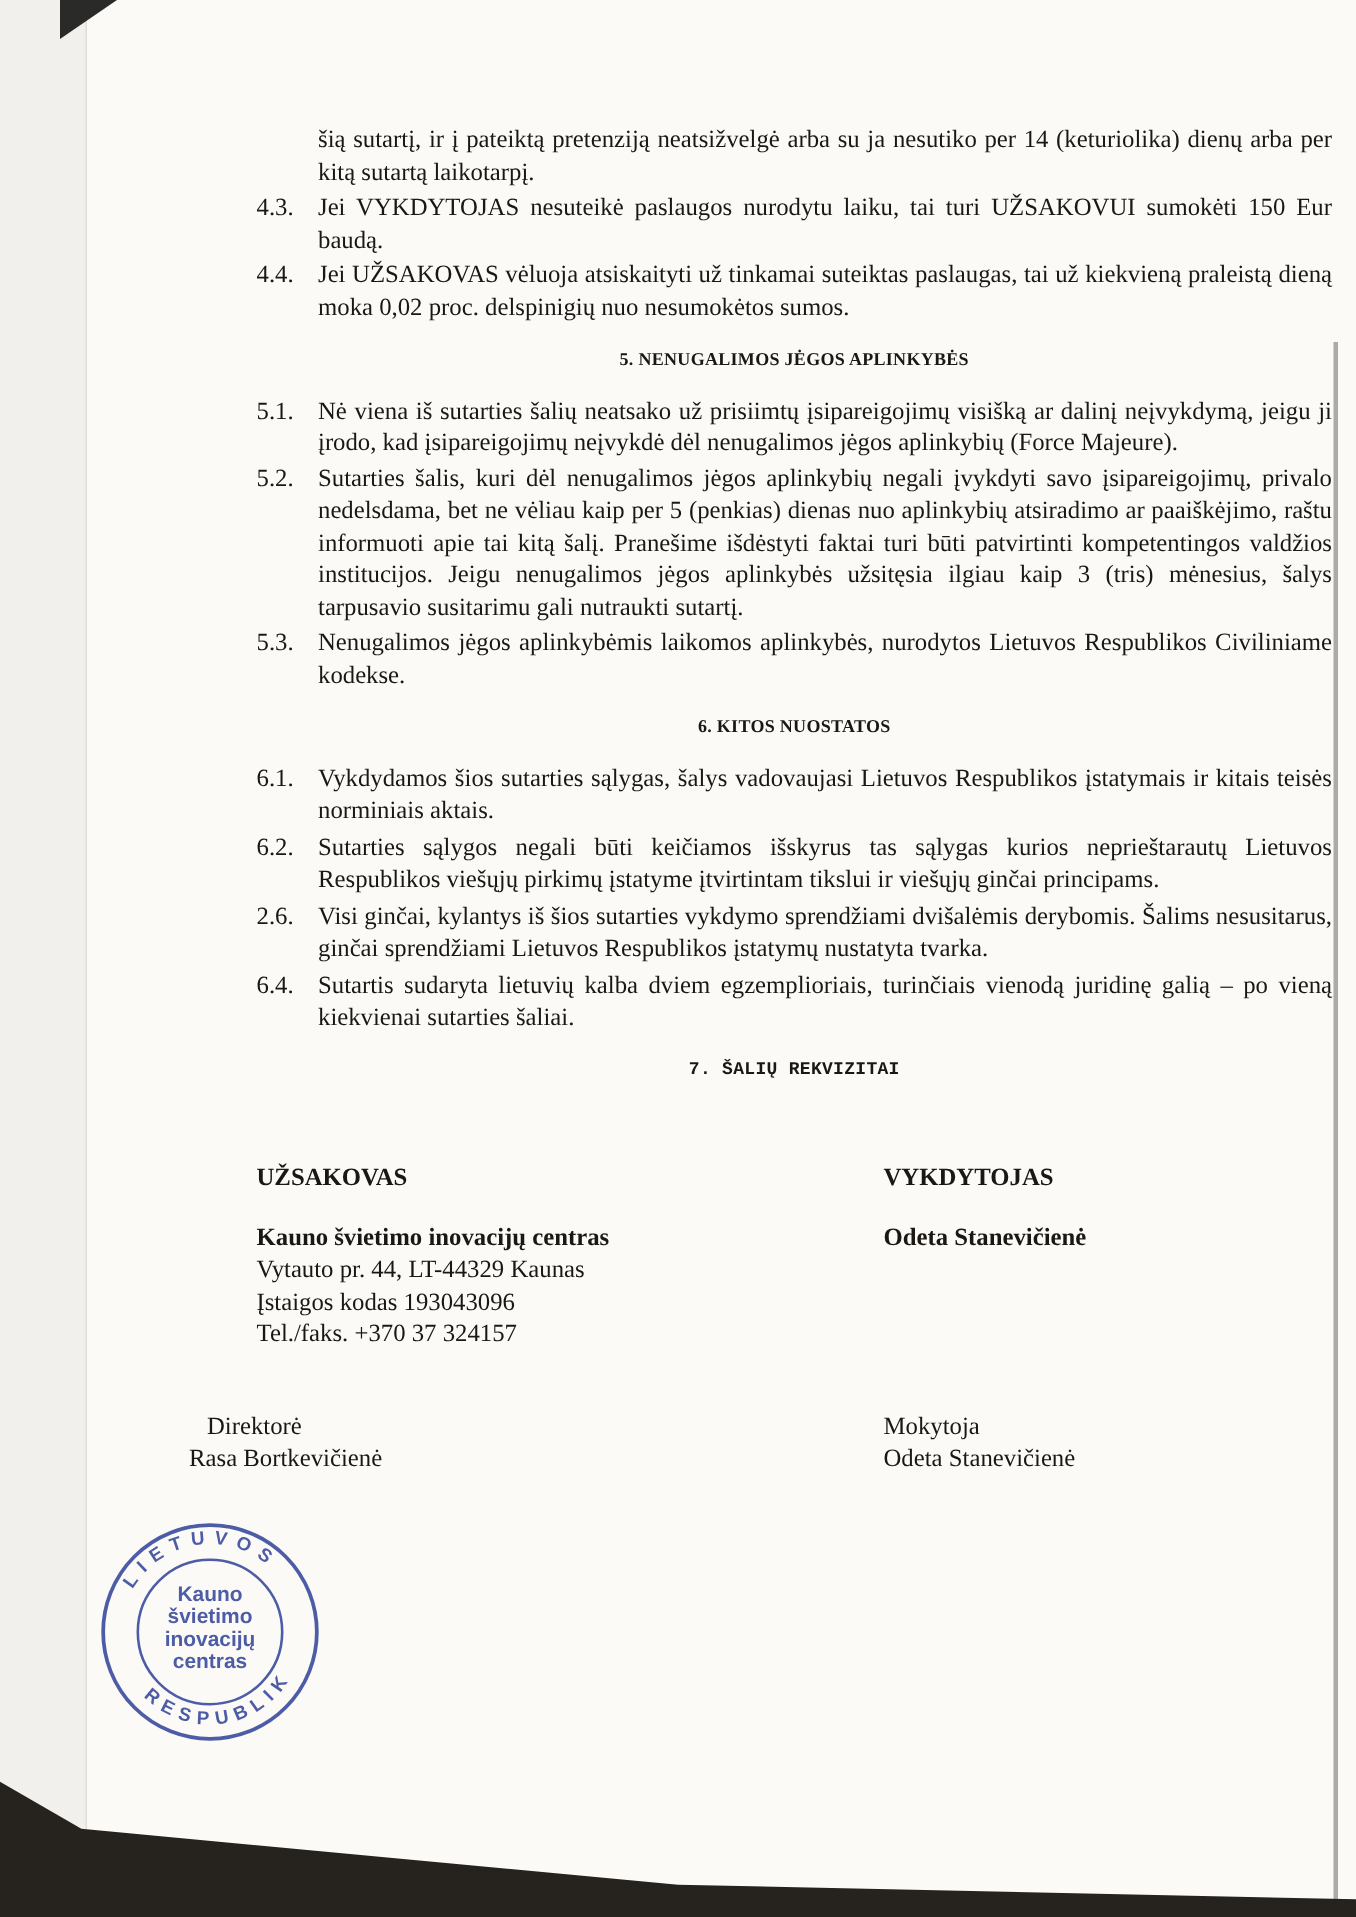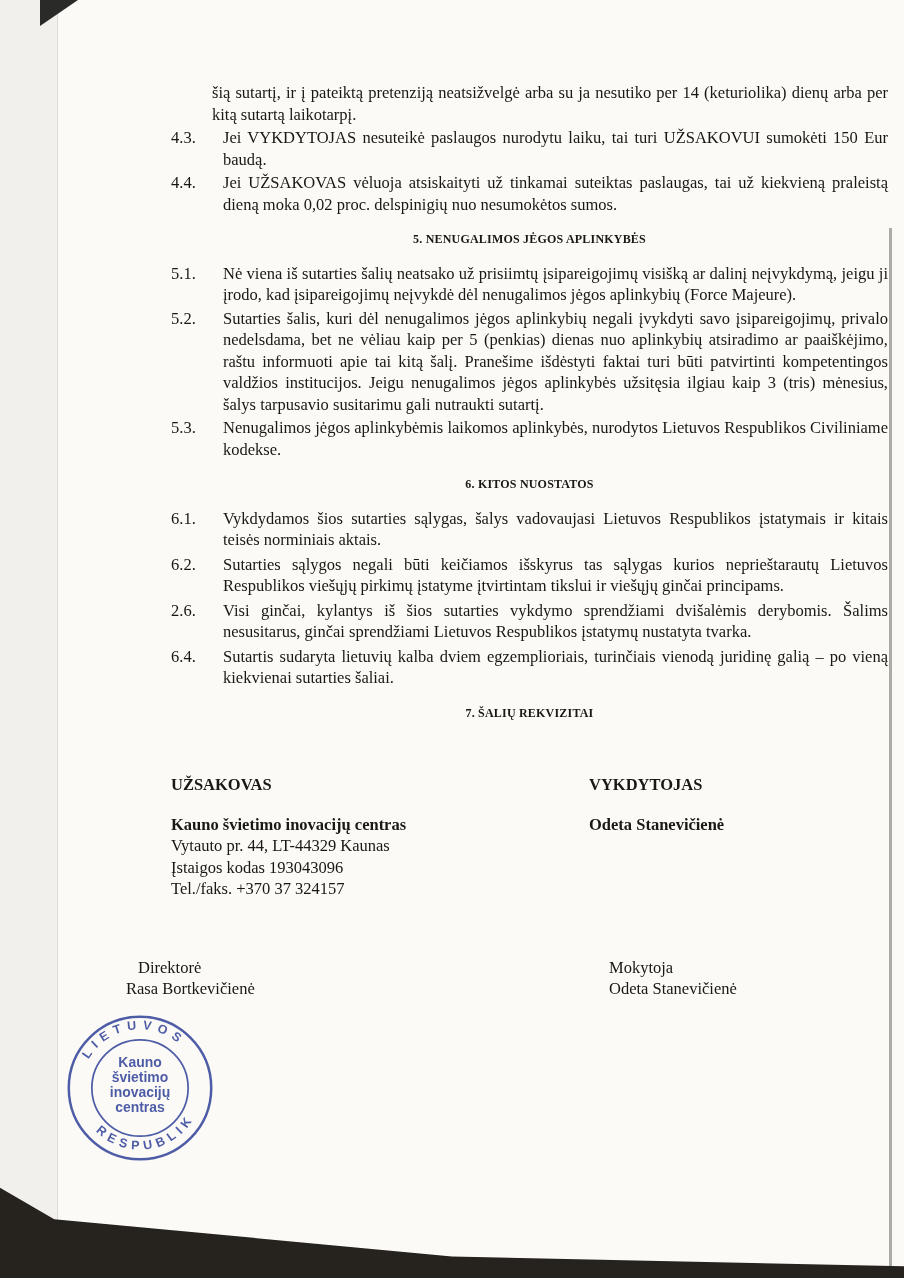--- a/index.html
+++ b/index.html
@@ -35,38 +35,38 @@
 
   
   .content {
     position: absolute; left: 16px; top: 0; width: 904px;
     box-sizing: border-box;
     padding: 82px 32px 0 155px;
     font-size: 16.5px; line-height: 21.5px;
     z-index: 1;
   }
   .cont-para { margin: 0 0 2px 41px; text-align: justify; }
-  .clause { display: flex; margin-bottom: 2px; gap: 11px; }
+  .clause { display: flex; margin-bottom: 2px; }
   .clause .num { flex: 0 0 41px; }
   .clause .txt { flex: 1; text-align: justify; }
   .sec6 .clause { margin-bottom: 3px; }
   h2.heading {
     font-size: 12px; font-weight: bold; text-align: center;
     margin: 14px 0 12px 0; letter-spacing: .2px;
   }
-  h2.heading-7 { margin-bottom: 0; }
+  h2.heading-7 { margin-bottom: 0; font-family: Liberation Mono, monospace; }
 
   .requisites { display: flex; margin-top: 50px; }
   .col-left { width: 418px; flex: 0 0 418px; }
   .col-right { flex: 1; }
   .req-title { font-weight: bold; }
   .req-name { font-weight: bold; margin-top: 18px; }
   .bank-block { margin-top: 21px; }
 
-  .sig-row { display: flex; margin-top: 57px; gap: 20px; }
+  .sig-row { display: flex; margin-top: 40px; }
   .sig-left { width: 418px; flex: 0 0 418px; }
   .sig-role-left { display: block; margin-left: -33px; }
   .sig-name-left { display: block; margin-left: -45px; }
 
   
   .stamp {
     position: absolute; left: 63px; top: 1011px;
     width: 154px; height: 154px;
     mix-blend-mode: multiply; opacity: .92;
     z-index: 2;

